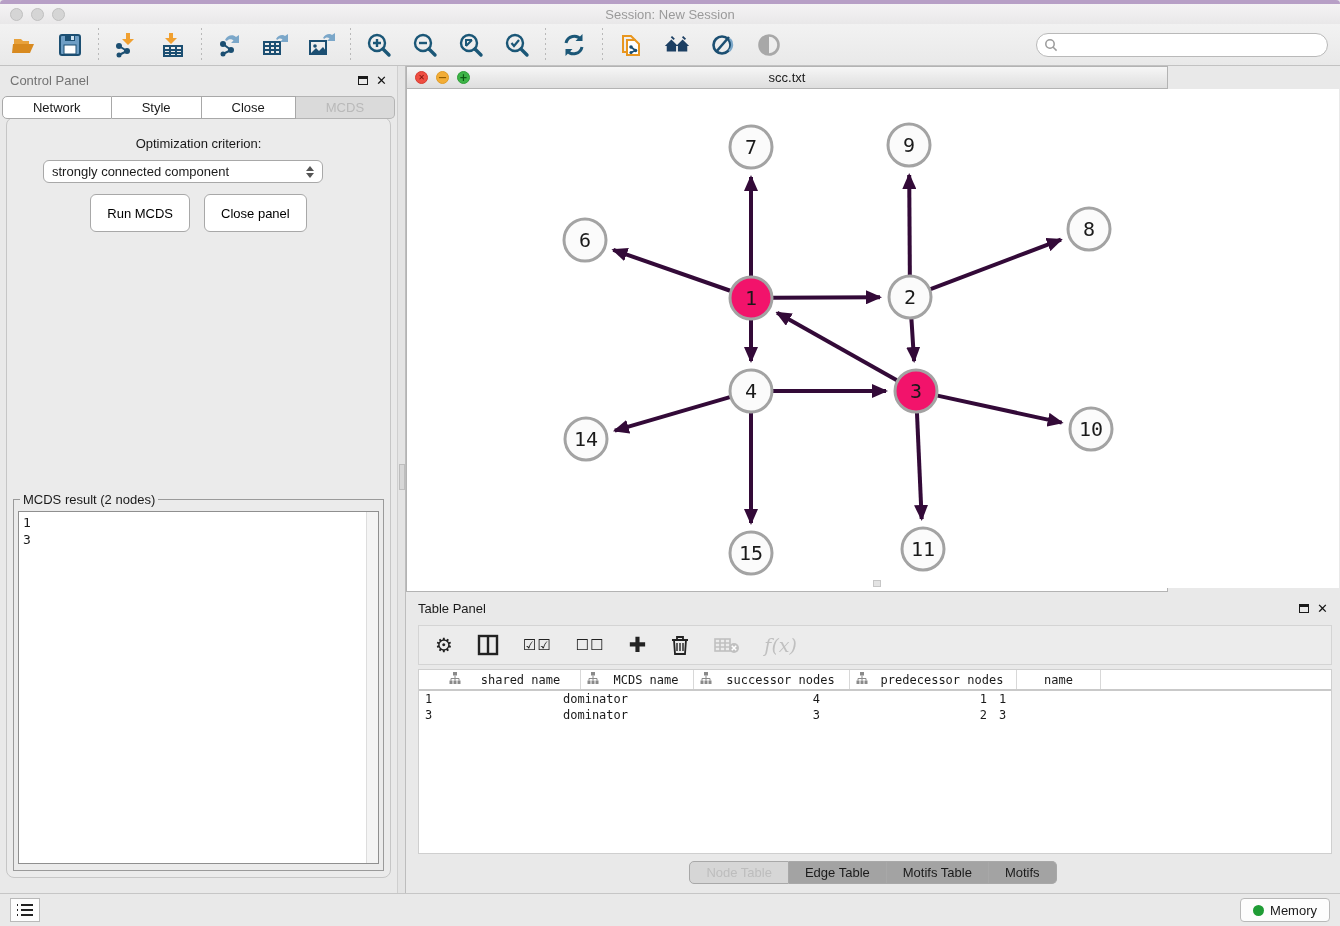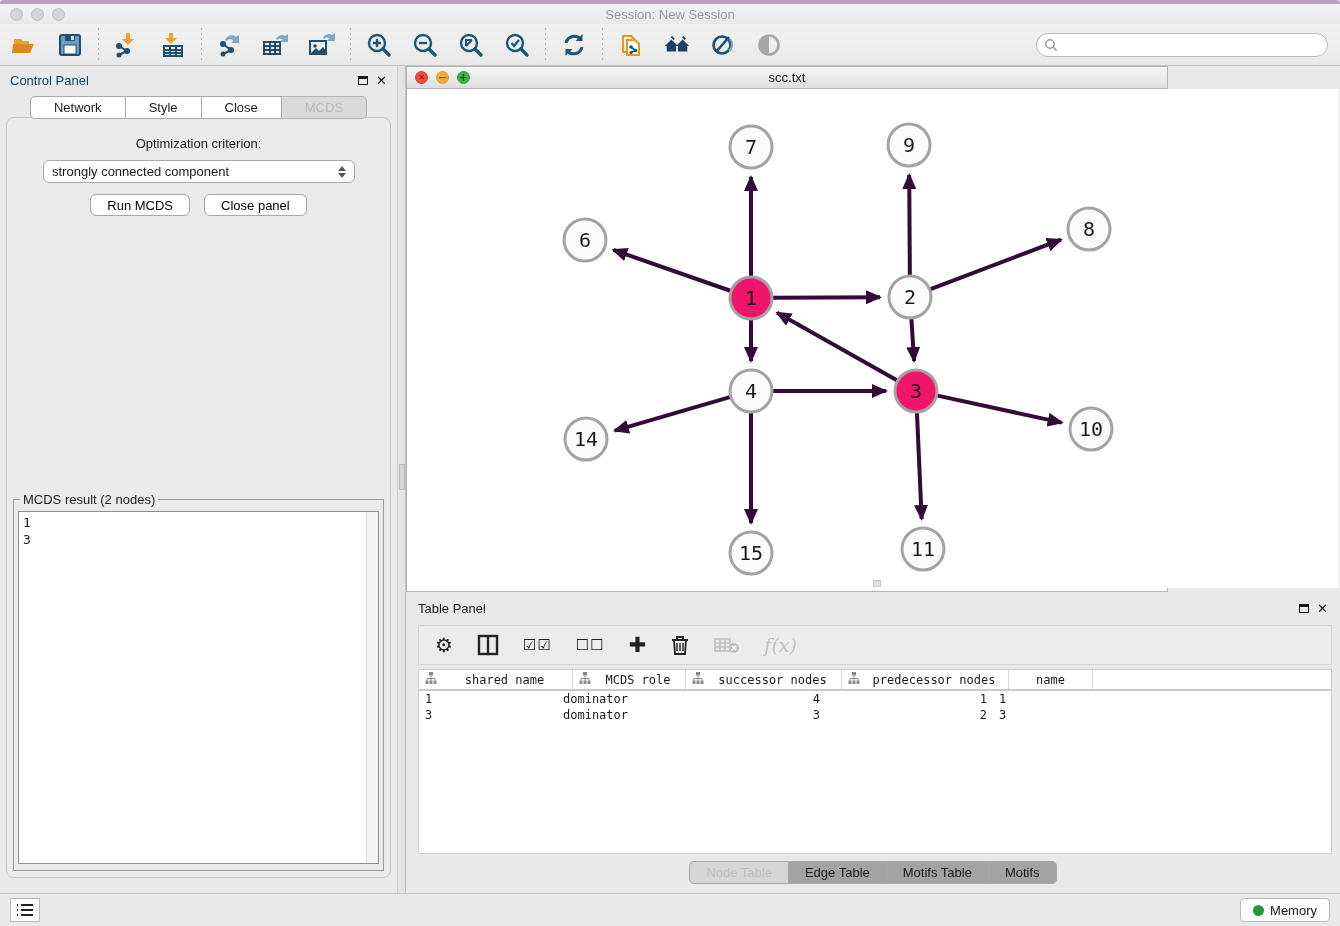--- a/index.html
+++ b/index.html
@@ -20,38 +20,38 @@
   .tb-ic { width:28px; height:28px; display:flex; align-items:center; justify-content:center; cursor:pointer; }
   .tb-ic svg { display:block; }
   .tb-spacer { flex:1; }
   .search-wrap { position:relative; margin-right:2px; }
   .search-wrap input { width:292px; height:24px; border:1px solid #b9b9b9; border-radius:12px; background:#fff; padding-left:26px; font-size:13px; outline:none; }
   .search-mag { position:absolute; left:8px; top:5px; }
 
   
   .control-panel { position:absolute; left:0; top:66px; width:397px; height:820px; background:#e9e9e9; }
   .cp-head { height:28px; display:flex; align-items:center; padding:0 10px; }
-  .cp-title { font-size:13px; color:#0c4a6e; }
+  .cp-title { font-size:13px; color:#737373; }
   .panel-btns { margin-left:auto; display:flex; gap:8px; align-items:center; }
   .float-ic { width:10px; height:9px; border:1.5px solid #1a1a1a; border-top-width:3px; display:inline-block; cursor:pointer; }
   .close-ic { font-size:13px; font-weight:bold; color:#111; cursor:pointer; line-height:1; font-family:"DejaVu Sans",sans-serif; }
   .cp-tabs { position:absolute; left:0; top:30px; width:100%; display:flex; justify-content:center; z-index:2; }
-  .cp-tab { padding:3px 23px; background:#fff; border:1px solid #a8a8a8; border-left-width:0; font-size:13px; cursor:pointer; }
+  .cp-tab { padding:3px 30px; background:#fff; border:1px solid #a8a8a8; border-left-width:0; font-size:13px; cursor:pointer; }
   .cp-tab:first-child { border-left-width:1px; border-radius:5px 0 0 5px; }
   .cp-tab:last-child { border-radius:0 5px 5px 0; }
   .cp-tab.active { background:#dadada; color:#b9b9b9; border-color:#b4b4b4; }
   .cp-body { position:absolute; left:6px; right:6px; top:51px; bottom:8px; background:#ebebeb; border:1px solid #c6c6c6; border-radius:8px; }
   .opt-label { position:absolute; top:18px; left:0; right:0; text-align:center; font-size:13px; }
-  .opt-select { position:absolute; top:42px; left:36px; width:312px; height:23px; background:#fff; border:1px solid #a8a8a8; border-radius:6px; display:flex; align-items:center; padding:0 8px; cursor:pointer; font-size:13px; }
+  .opt-select { position:absolute; top:42px; left:36px; width:280px; height:23px; background:#fff; border:1px solid #a8a8a8; border-radius:6px; display:flex; align-items:center; padding:0 8px; cursor:pointer; font-size:13px; }
   .sel-arrows { margin-left:auto; display:flex; flex-direction:column; gap:2px; }
   .sel-arrows i { width:0; height:0; border-left:4px solid transparent; border-right:4px solid transparent; display:block; }
   .sel-arrows i.up { border-bottom:5px solid #555; }
   .sel-arrows i.dn { border-top:5px solid #555; }
   .cp-buttons { position:absolute; top:76px; left:0; right:0; display:flex; justify-content:center; gap:14px; }
-  .btn { background:#fff; border:1px solid #a8a8a8; border-radius:6px; height:22px; padding:0 16px; font-size:13px; font-family:"Liberation Sans",sans-serif; cursor:pointer; }
+  .btn { background:#fff; border:1px solid #a8a8a8; border-radius:6px; height:38px; padding:0 16px; font-size:13px; font-family:"Liberation Sans",sans-serif; cursor:pointer; }
   .result-box { position:absolute; left:6px; right:6px; top:374px; bottom:6px; border:1px solid #9a9a9a; background:#ebebeb; }
   .result-box legend { font-size:13px; margin-left:6px; padding:0 3px; }
   .result-inner { position:absolute; left:4px; right:4px; top:4px; bottom:6px; background:#fff; border:1px solid #8f8f8f; overflow:hidden; }
   .result-text { white-space:pre; font-family:"DejaVu Sans Mono",monospace; font-size:13px; line-height:17px; padding:2px 4px; }
   .result-scroll { position:absolute; right:0; top:0; bottom:0; width:12px; background:#f4f4f4; border-left:1px solid #ddd; }
 
   
   .v-splitter { position:absolute; left:397px; top:66px; width:9px; height:827px; background:#e4e4e4; border-left:1px solid #cfcfcf; border-right:1px solid #bdbdbd; }
   .v-splitter .grip { position:absolute; top:398px; left:1px; width:6px; height:26px; background:#d7d7d7; border:1px solid #bdbdbd; }
 
@@ -426,39 +426,39 @@
               <path d="M1 7h15M1 11h15M6 3v12M11 3v12"></path>
             </g>
             <circle cx="20" cy="12" r="5" fill="#c0c0c0"></circle>
             <path d="M17.8 9.8l4.4 4.4M22.2 9.8l-4.4 4.4" stroke="#fff" stroke-width="1.6"></path>
           </svg>
       </span>
       <span class="tp-ic disabled fx-glyph">f(x)</span>
     </div>
     <div class="tp-table">
       <div class="thead">
-          <div class="th" style="width: 154px;">
+          <div class="th" style="width: 138px; margin-left: 24px;">
             <span><svg width="12" height="12" viewBox="0 0 12 12">
                 <rect x="4" y="0" width="4" height="3.5" fill="#8a8a8a"></rect>
                 <path d="M6 3.5v3M2 6.5h8M2 6.5v2M6 6.5v2M10 6.5v2" stroke="#8a8a8a" fill="none"></path>
                 <rect x="0.5" y="8.5" width="3" height="3.5" fill="#8a8a8a"></rect>
                 <rect x="4.5" y="8.5" width="3" height="3.5" fill="#8a8a8a"></rect>
                 <rect x="8.5" y="8.5" width="3" height="3.5" fill="#8a8a8a"></rect>
               </svg></span>
             <span class="lbl">shared name</span>
           </div>
           <div class="th" style="width: 113px;">
             <span><svg width="12" height="12" viewBox="0 0 12 12">
                 <rect x="4" y="0" width="4" height="3.5" fill="#8a8a8a"></rect>
                 <path d="M6 3.5v3M2 6.5h8M2 6.5v2M6 6.5v2M10 6.5v2" stroke="#8a8a8a" fill="none"></path>
                 <rect x="0.5" y="8.5" width="3" height="3.5" fill="#8a8a8a"></rect>
                 <rect x="4.5" y="8.5" width="3" height="3.5" fill="#8a8a8a"></rect>
                 <rect x="8.5" y="8.5" width="3" height="3.5" fill="#8a8a8a"></rect>
               </svg></span>
-            <span class="lbl">MCDS role</span>
+            <span class="lbl">MCDS name</span>
           </div>
           <div class="th" style="width: 156px;">
             <span><svg width="12" height="12" viewBox="0 0 12 12">
                 <rect x="4" y="0" width="4" height="3.5" fill="#8a8a8a"></rect>
                 <path d="M6 3.5v3M2 6.5h8M2 6.5v2M6 6.5v2M10 6.5v2" stroke="#8a8a8a" fill="none"></path>
                 <rect x="0.5" y="8.5" width="3" height="3.5" fill="#8a8a8a"></rect>
                 <rect x="4.5" y="8.5" width="3" height="3.5" fill="#8a8a8a"></rect>
                 <rect x="8.5" y="8.5" width="3" height="3.5" fill="#8a8a8a"></rect>
               </svg></span>
             <span class="lbl">successor nodes</span>

